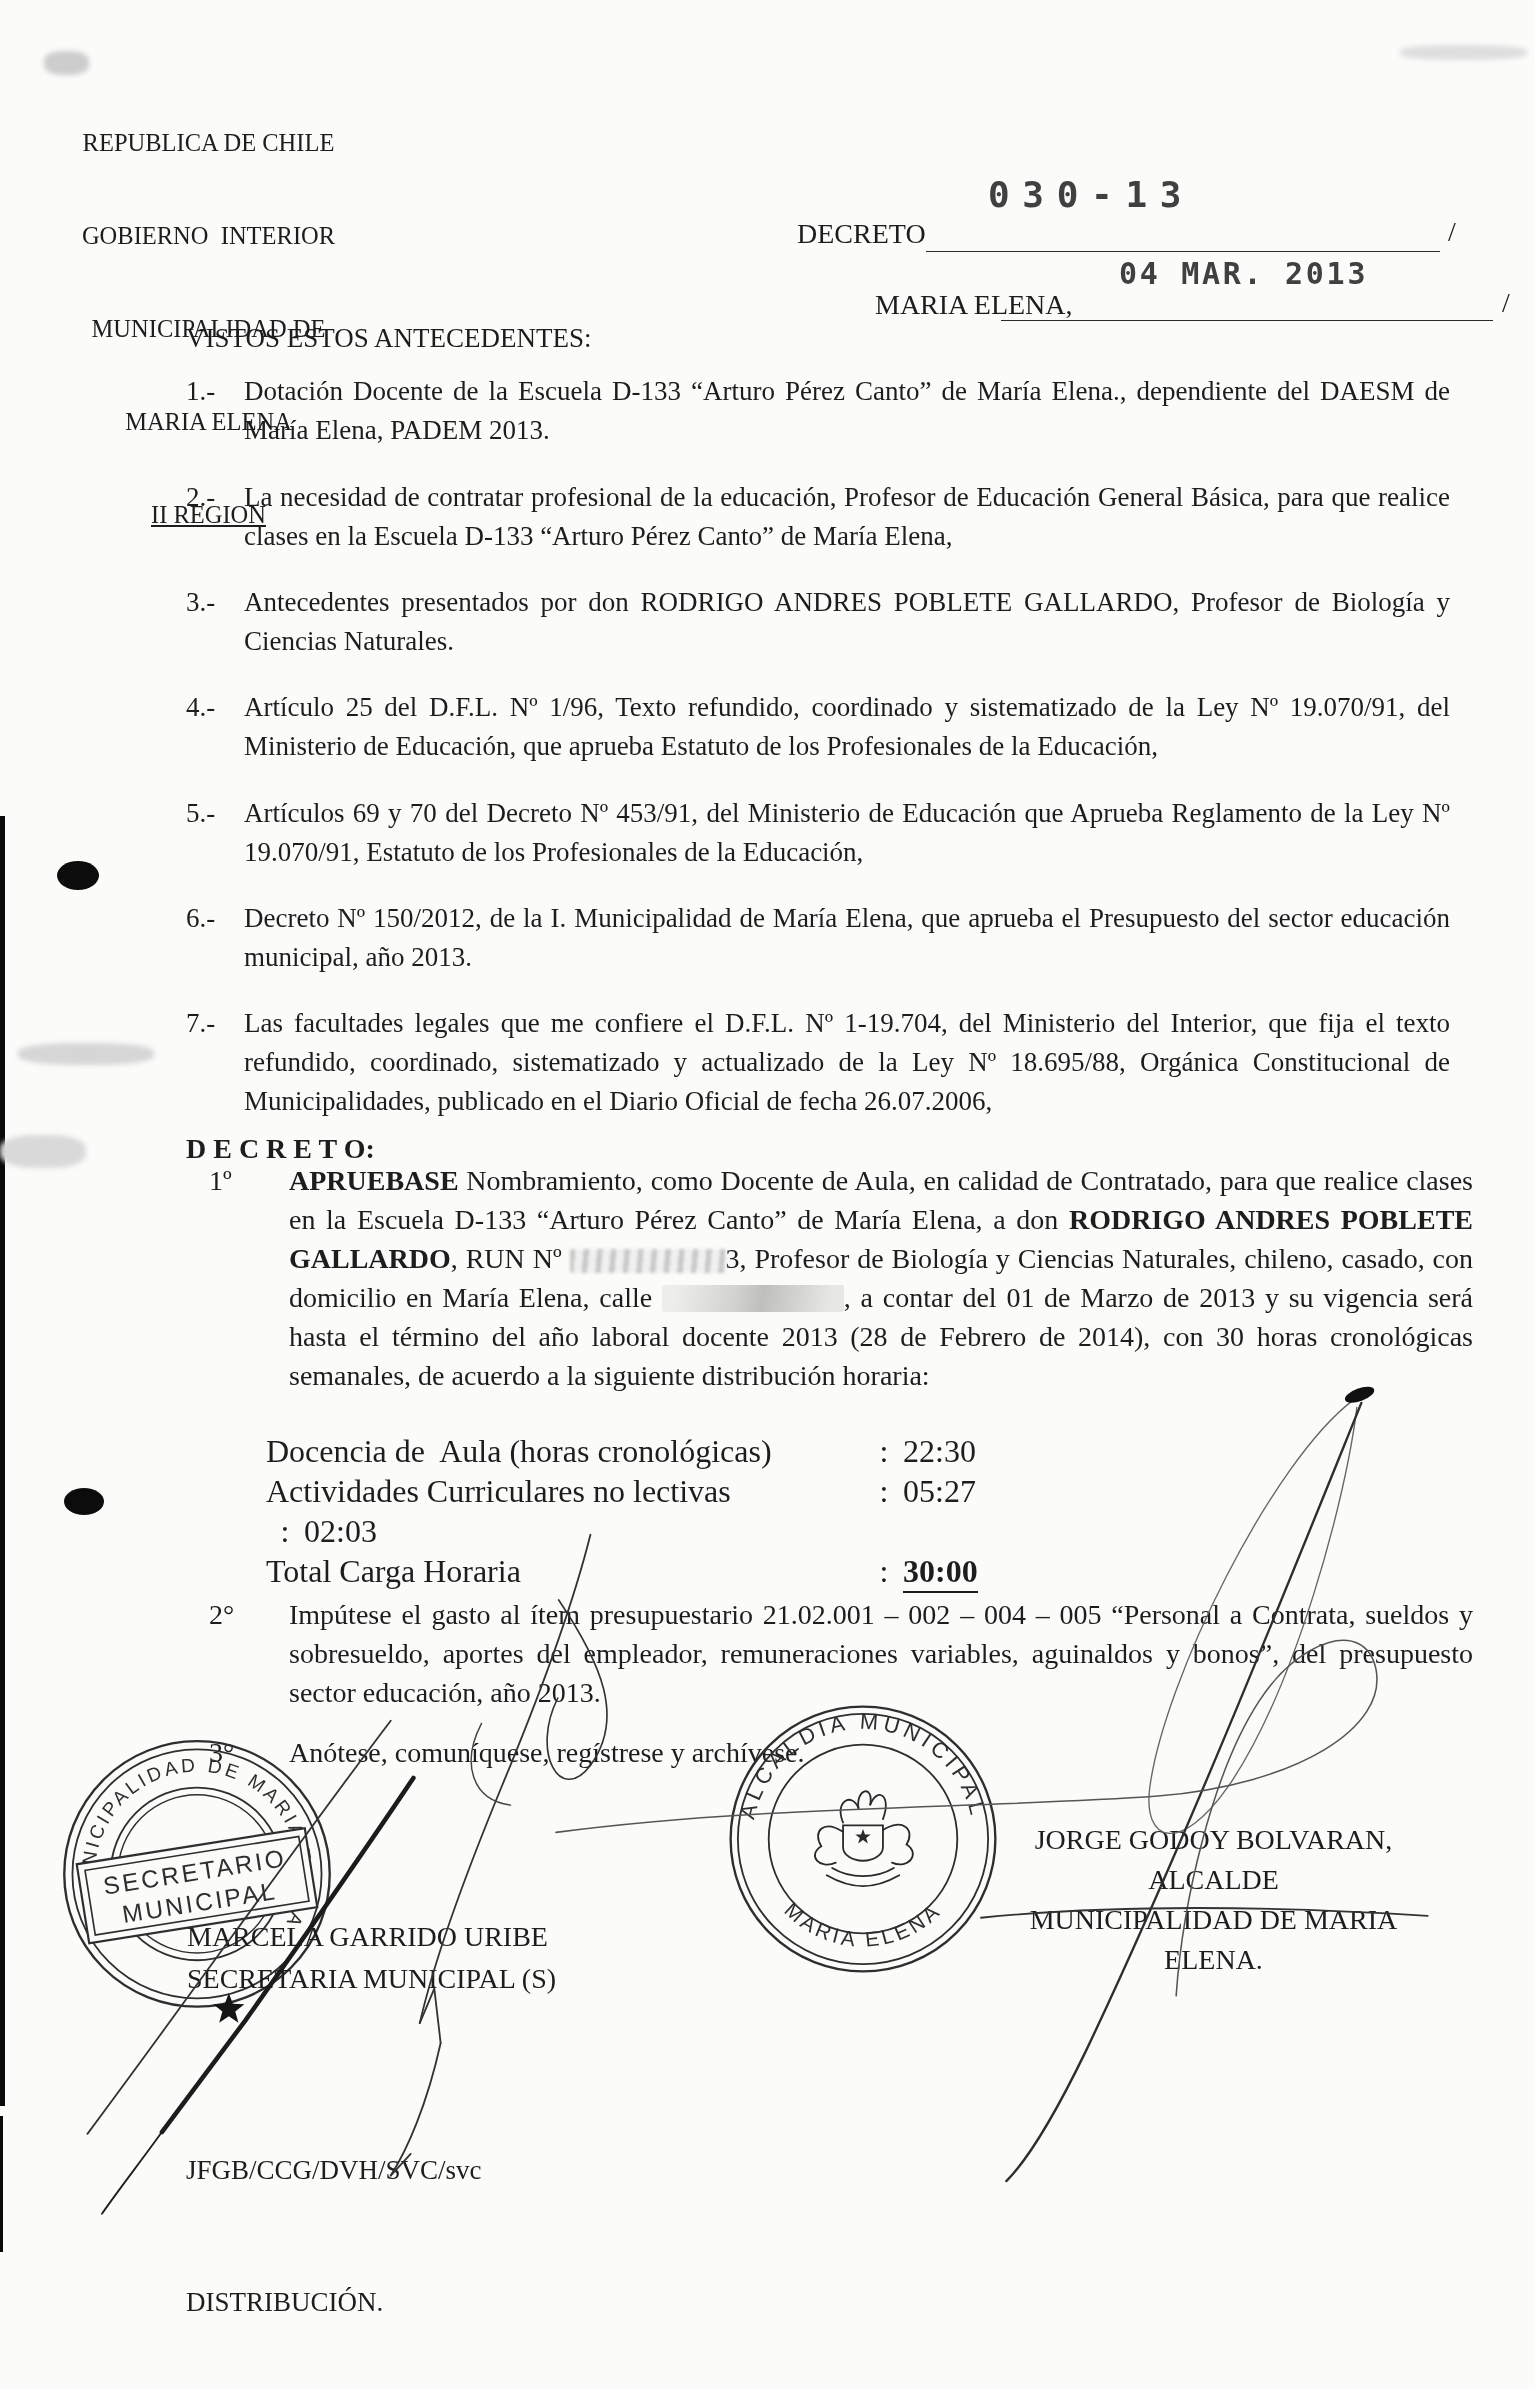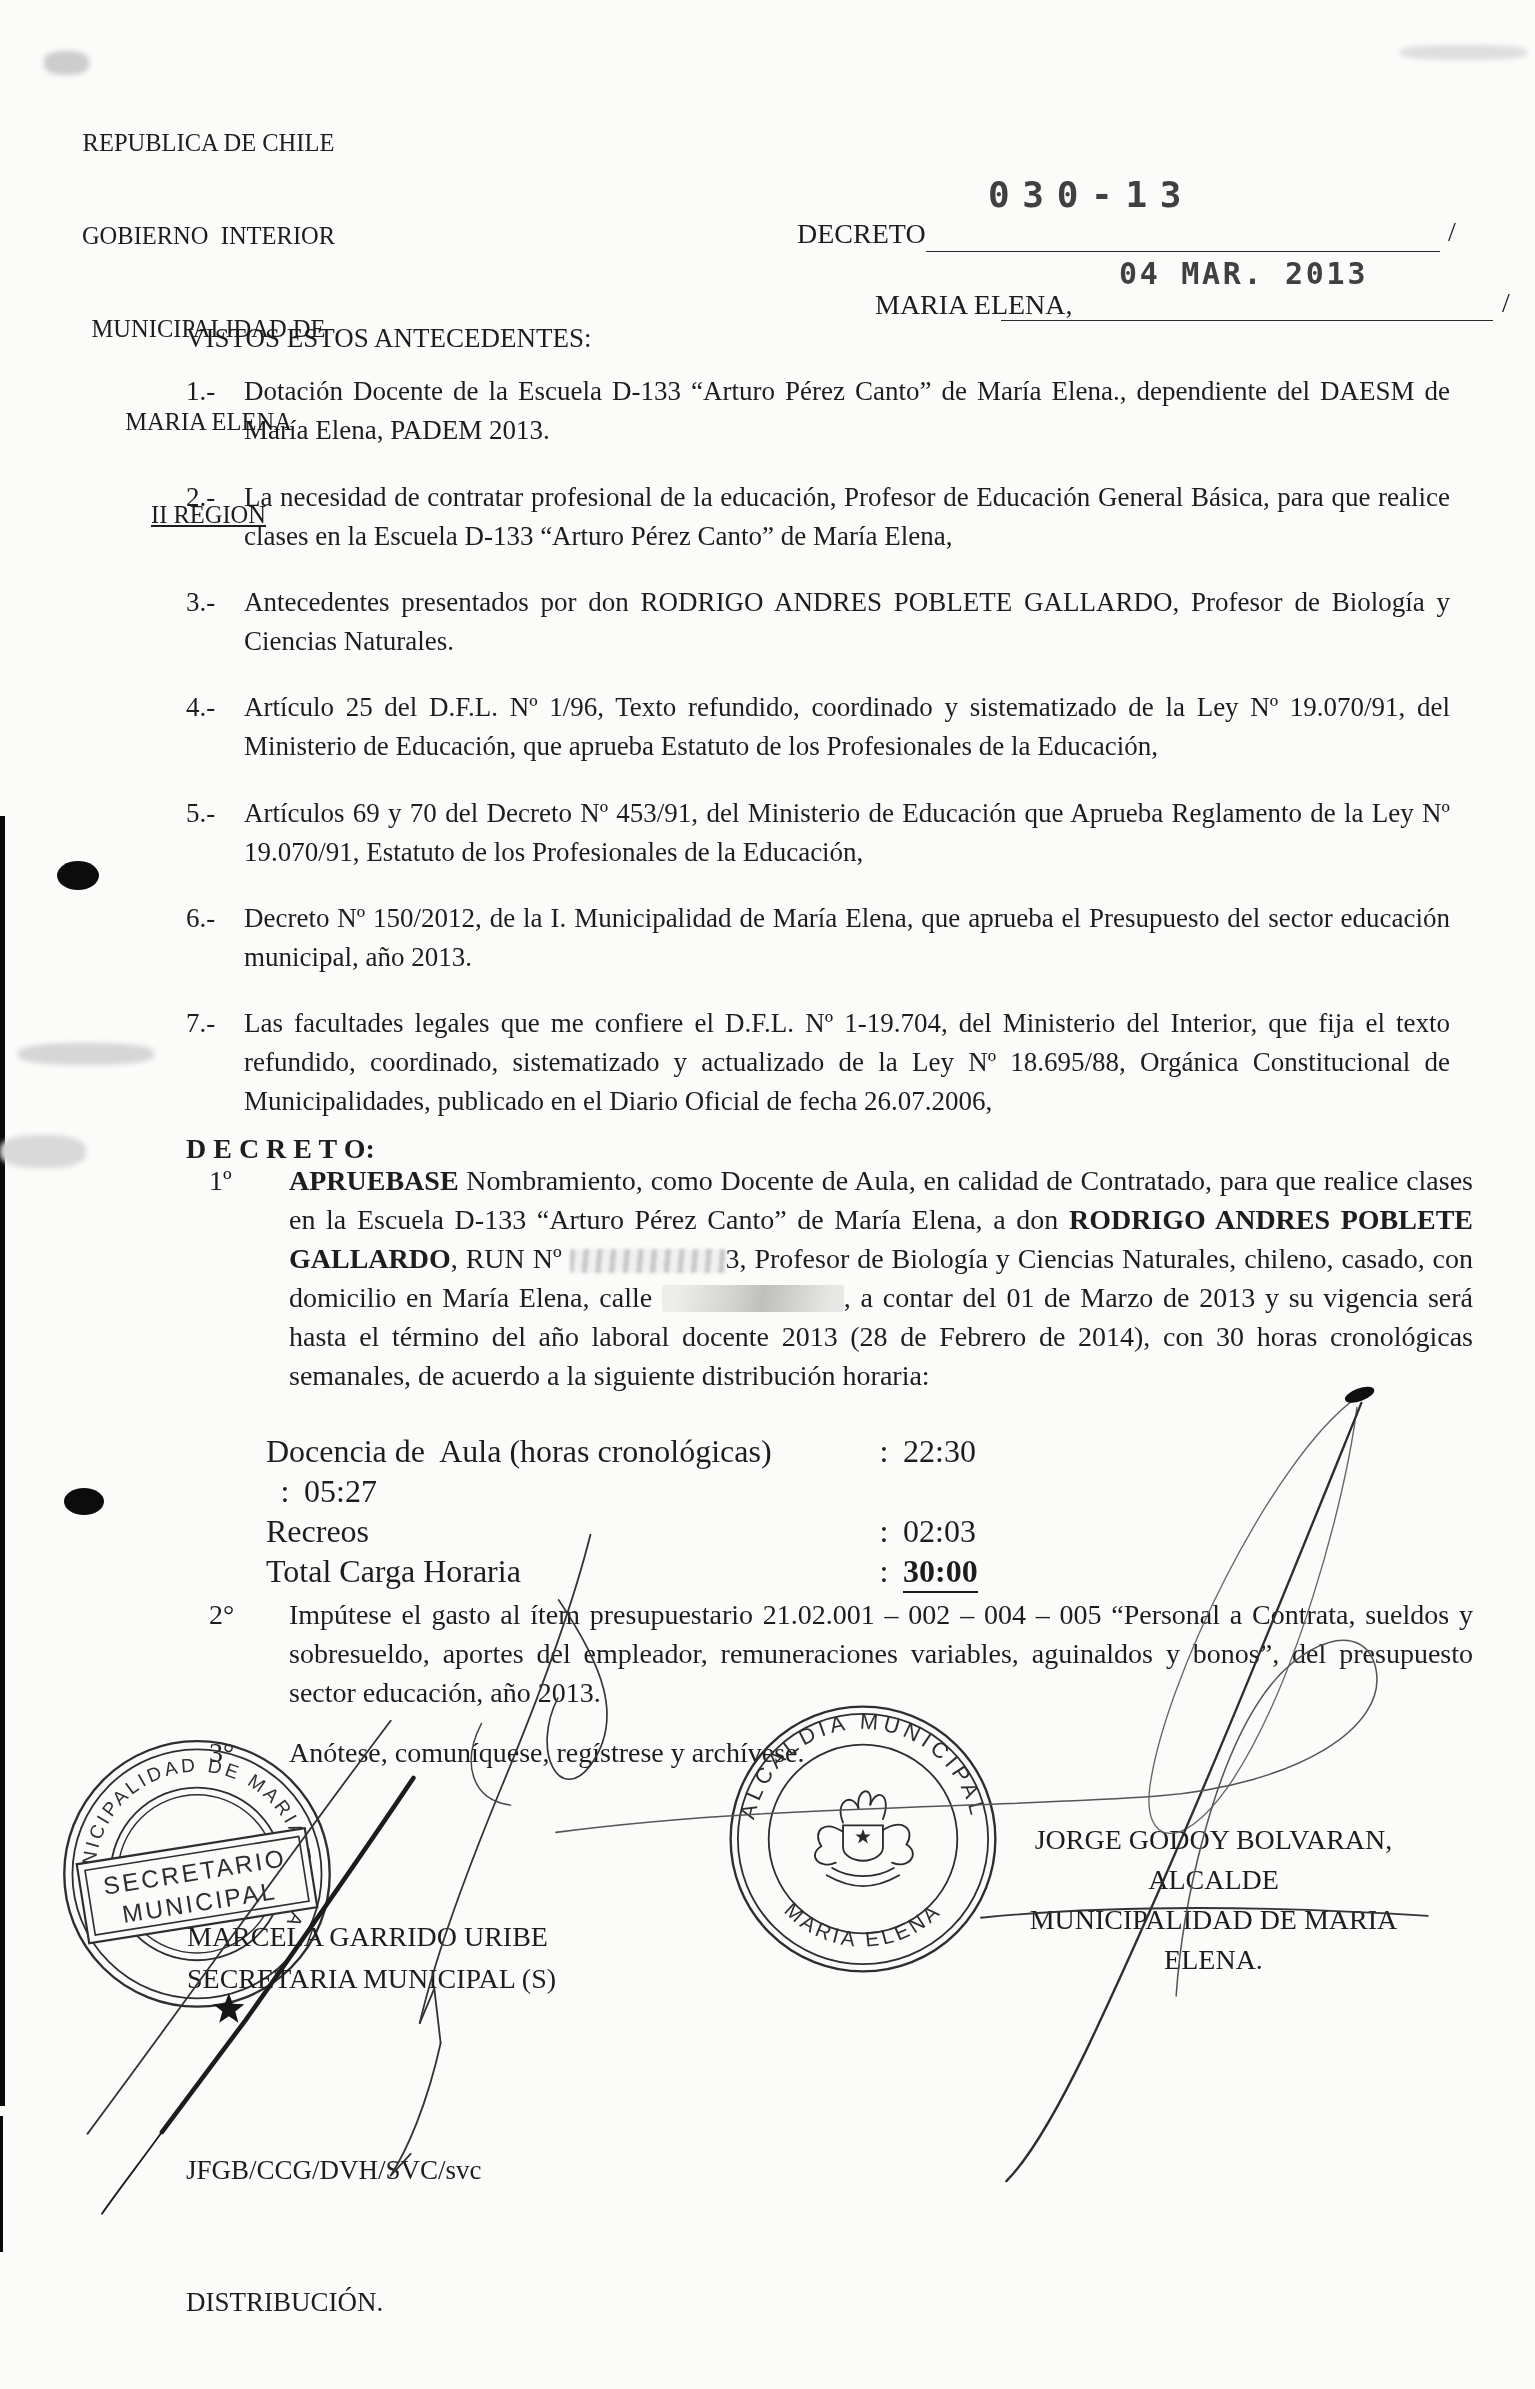--- a/index.html
+++ b/index.html
@@ -112,25 +112,25 @@
     <div class="ctext"><b>APRUEBASE</b><span> Nombramiento, como Docente de Aula, en calidad de Contratado, para que realice clases en la Escuela D-133 “Arturo Pérez Canto” de María Elena,  a don  </span><b>RODRIGO ANDRES POBLETE GALLARDO</b><span>, RUN Nº </span><span class="redact redact-run"></span><span>3</span><span>,  Profesor de Biología y Ciencias Naturales, chileno, casado, con domicilio en María Elena, calle </span><span class="redact redact-calle"></span><span>, a contar  del  01 de Marzo de 2013 y su vigencia será hasta el término del año laboral docente 2013 (28 de Febrero de 2014), con 30 horas cronológicas semanales, de acuerdo a la siguiente distribución horaria:</span></div>
   </div>
 
   <div class="abs sched">
     <div class="srow">
       <div class="slabel">Docencia de  Aula (horas cronológicas)</div>
       <div class="scolon">:</div>
       <div>22:30</div>
     </div>
     <div class="srow">
+      <div class="slabel">Actividades Curriculares no lectivas</div>
       <div class="scolon">:</div>
       <div>05:27</div>
     </div>
     <div class="srow">
-      <div class="slabel">Recreos</div>
       <div class="scolon">:</div>
       <div>02:03</div>
     </div>
     <div class="srow">
       <div class="slabel">Total Carga Horaria</div>
       <div class="scolon">:</div>
       <div class="sval-total">30:00</div>
     </div>
   </div>
 

